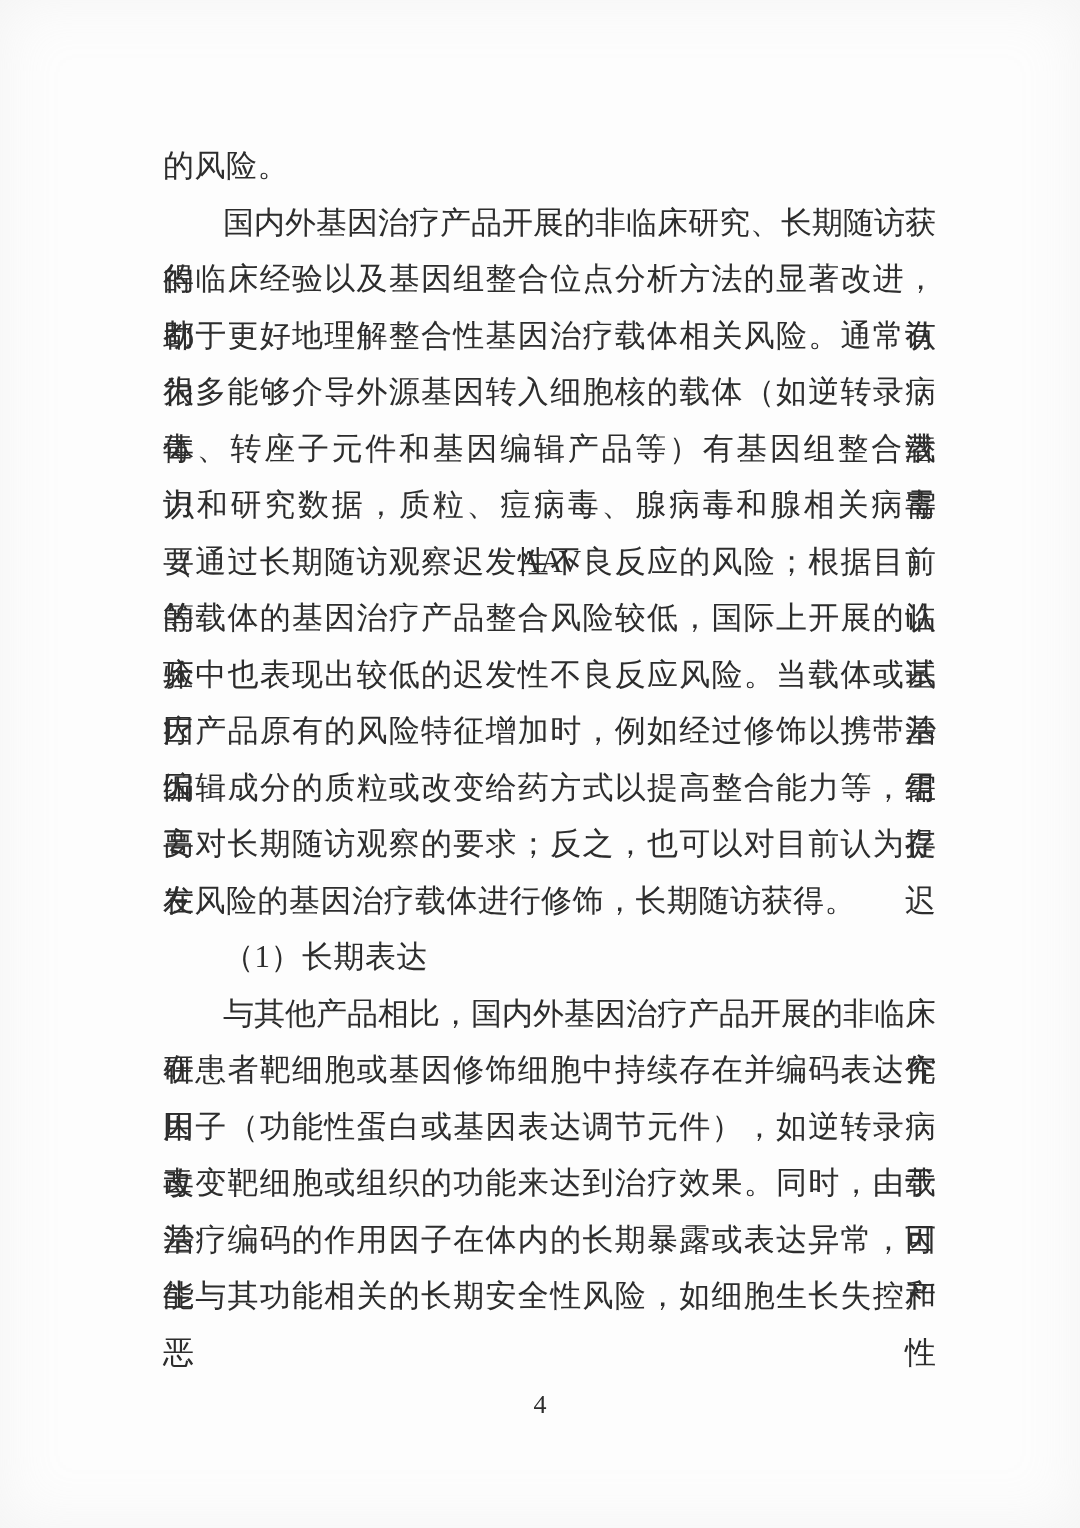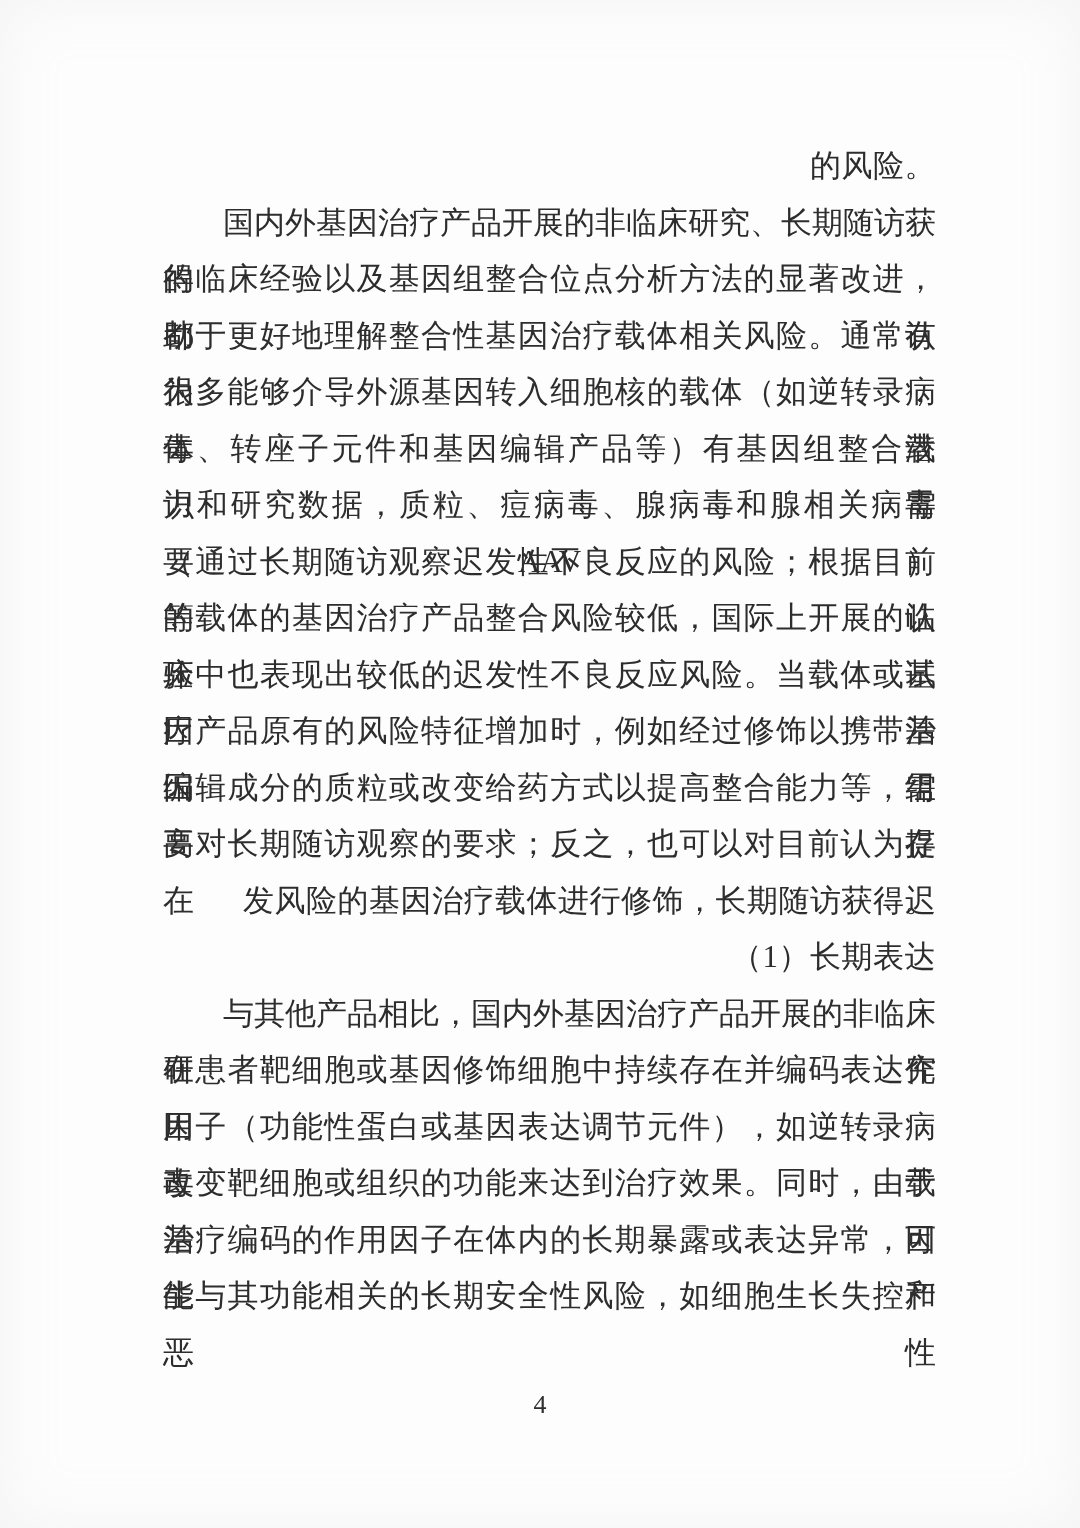--- a/index.html
+++ b/index.html
@@ -28,21 +28,21 @@
     position: absolute;
     left: 163px;
     top: 138px;
     width: 773px;
   }
   .line {
     height: 56.5px;
     line-height: 56.5px;
     font-size: 31px;
     letter-spacing: 0.5px;
-    text-align: right;
+    text-align: left;
     white-space: nowrap;
   }
   .line.justify {
     white-space: normal;
     text-align: justify;
     text-align-last: justify;
     text-justify: inter-character;
     letter-spacing: 0;
   }
   .line.indent {

